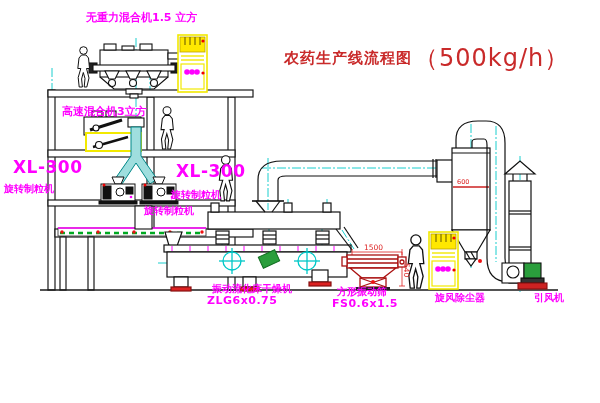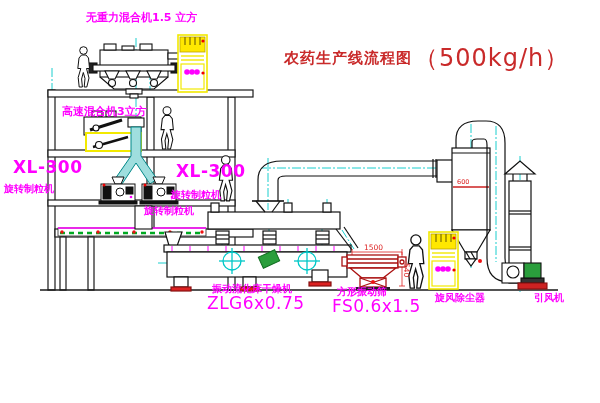--- a/index.html
+++ b/index.html
@@ -5,21 +5,21 @@
   html,body{margin:0;padding:0;background:#fff;}
   #canvas{
     position:relative;width:600px;height:403px;background:#ffffff;overflow:hidden;
     font-family:"DejaVu Sans","Liberation Sans",sans-serif;
   }
   #canvas svg{position:absolute;left:0;top:0;}
   .lbl{position:absolute;color:#ff00ff;white-space:nowrap;line-height:1;}
   .lbl.small{font-size:10px;font-weight:700;}
   .lbl.tiny{font-size:11px;font-weight:700;}
   .lbl.model{font-size:17px;font-weight:700;letter-spacing:0.5px;}
-  .lbl.modelbig{font-size:17px;font-weight:400;letter-spacing:0.5px;}
+  .lbl.modelbig{font-size:11px;font-weight:700;letter-spacing:0.5px;}
   #title{position:absolute;left:284px;top:42px;display:flex;align-items:center;color:#c92a2a;}
   #title .cn{font-size:15px;font-weight:700;letter-spacing:1px;}
   #title .cap{font-size:24px;font-weight:400;letter-spacing:1px;margin-left:2px;}
 </style>
 </head>
 <body>
 
 <div id="canvas">
 
 <svg width="600" height="403" viewBox="0 0 600 403">

